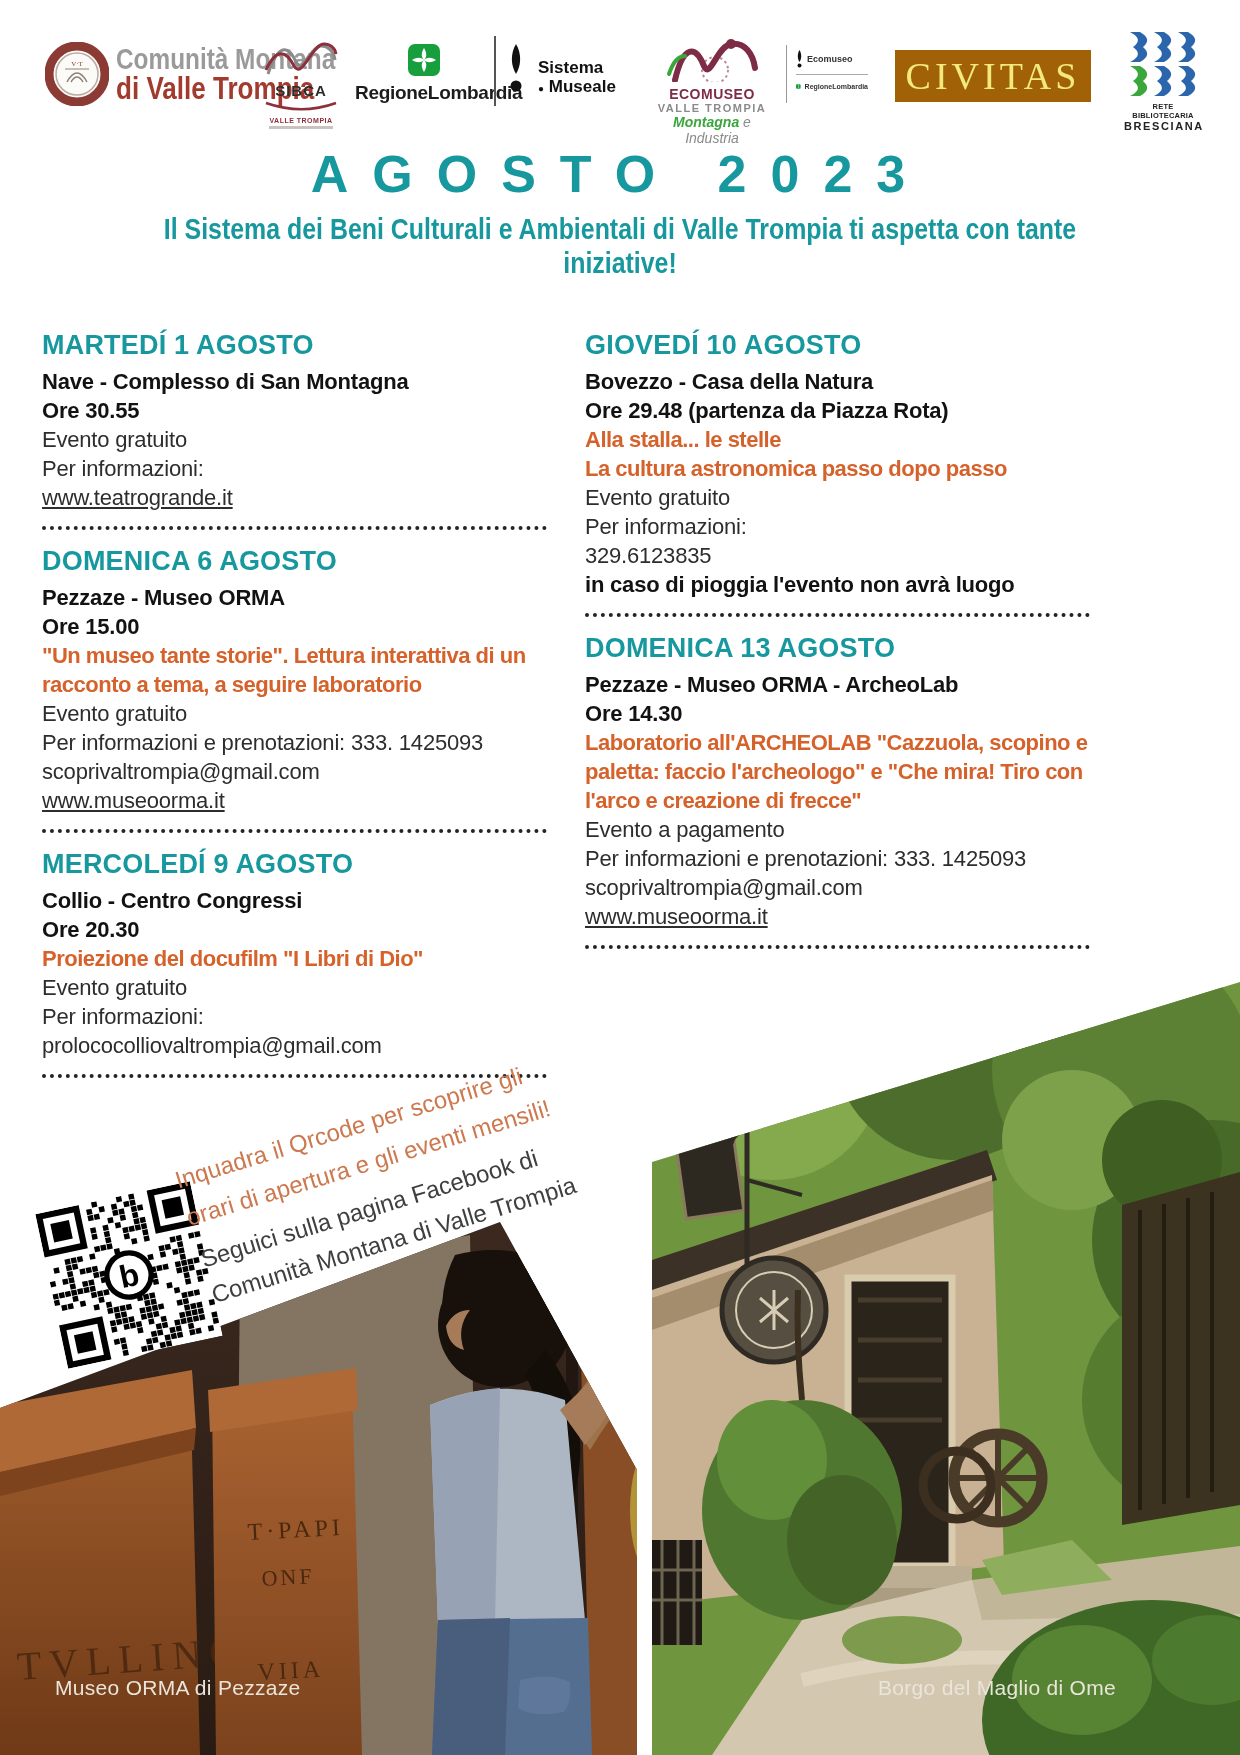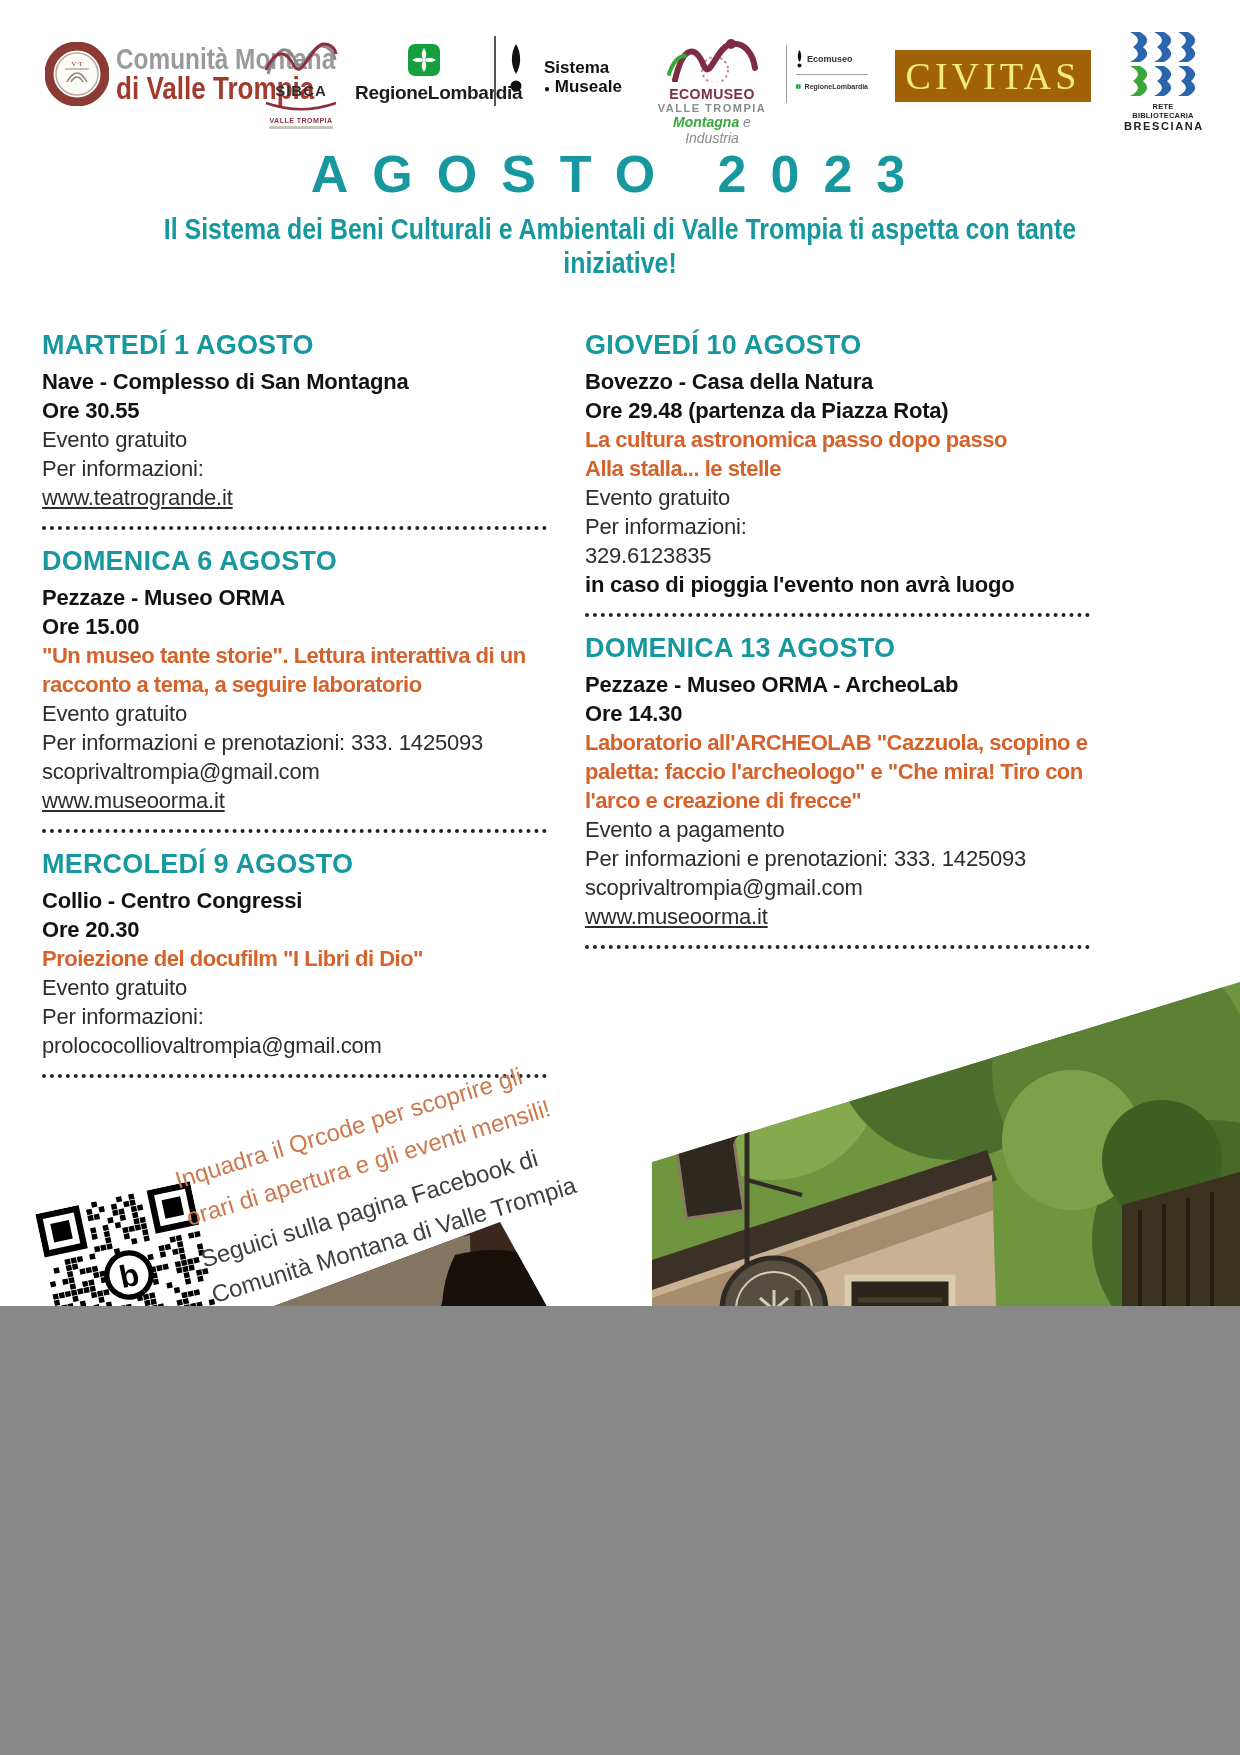--- a/index.html
+++ b/index.html
@@ -1,25 +1,25 @@
 <!DOCTYPE html>
 <html><head>
 <meta charset="utf-8">
 <style>
   html,body{margin:0;padding:0;background:#888;}
-  .page{position:relative;width:1240px;height:1306px;background:#ffffff;margin:0 auto;
+  .page{position:relative;width:1240px;height:1755px;background:#ffffff;margin:0 auto;
         font-family:"Liberation Sans","DejaVu Sans",sans-serif;overflow:hidden;}
 
   
   .logo{position:absolute;}
   .cm-text{line-height:30px;font-weight:700;transform:scaleX(.84);transform-origin:0 0;white-space:nowrap;}
   .cm-text .l1{color:#9a9a9a;font-size:29px;display:block;}
   .cm-text .l2{color:#a23a2e;font-size:31px;display:block;}
   .regione-label{font-size:19px;font-weight:700;color:#1c1c1c;letter-spacing:-0.3px;}
-  .sm-pin{display:flex;align-items:flex-start;gap:20px;}
+  .sm-pin{display:flex;align-items:flex-start;gap:14px;}
   .sm-txt{font-size:17px;font-weight:700;color:#111;line-height:19px;}
   .eco-l1{font-size:14px;font-weight:800;color:#7e2c45;letter-spacing:.5px;}
   .eco-l2{font-size:11px;font-weight:700;color:#8a8a8a;letter-spacing:1.5px;}
   .eco-l3{font-size:14px;font-style:italic;}
   .eco-l3 .g{color:#3aa63c;font-weight:700;}
   .eco-l3 .gr{color:#8a8a8a;}
   .mini{font-size:9px;color:#333;font-weight:700;}
   .civitas{display:flex;align-items:center;justify-content:center;
            font-family:"Liberation Serif","DejaVu Serif",serif;
            letter-spacing:4px;font-size:38px;}
@@ -210,22 +210,22 @@
       <div class="div"></div>
     </section>
   </div>
 
   <div class="col right">
 
     <section>
       <h3 class="et">GIOVEDÍ 10 AGOSTO</h3>
       <div class="ln b">Bovezzo - Casa della Natura</div>
       <div class="ln b">Ore 29.48 (partenza da Piazza Rota)</div>
+      <div class="ln o">Alla stalla... le stelle</div>
       <div class="ln o">La cultura astronomica passo dopo passo</div>
-      <div class="ln o">Alla stalla... le stelle</div>
       <div class="ln">Evento gratuito</div>
       <div class="ln">Per informazioni:</div>
       <div class="ln">329.6123835</div>
       <div class="ln nb">in caso di pioggia l'evento non avrà luogo</div>
       <div class="div"></div>
     </section>
 
     <section>
       <h3 class="et">DOMENICA 13 AGOSTO</h3>
       <div class="ln b">Pezzaze - Museo ORMA - ArcheoLab</div>

